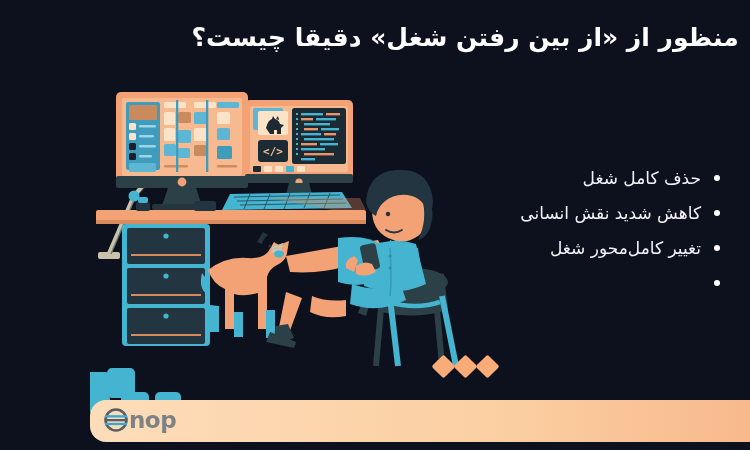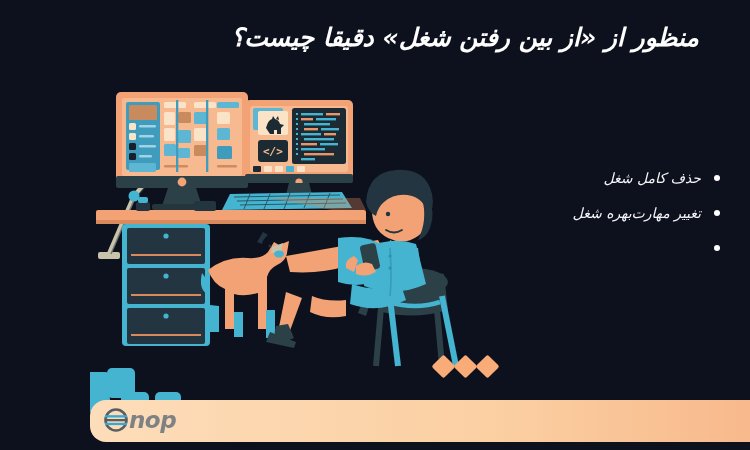--- a/index.html
+++ b/index.html
@@ -4,21 +4,20 @@
 <style>
   html,body{margin:0;padding:0;}
   body{
     width:750px;height:450px;overflow:hidden;
     font-family:"DejaVu Sans","Liberation Sans",sans-serif;
     background:#0d101d;
   }
   .poster{
     position:relative;width:660px;height:450px;overflow:hidden;
     background:#0d101d;
-    font-style:italic;
   }
 
   
   .title{
     position:absolute;top:22px;left:0;width:750px;
     text-align:center;
     color:#ffffff;
     font-size:25px;
     font-weight:bold;
     letter-spacing:0px;
@@ -36,21 +35,21 @@
   .bullet-row{
     display:flex;flex-direction:row;align-items:center;
     justify-content:flex-start;
     height:30px;margin-bottom:5px;
   }
   .bullet-dot{
     width:6px;height:6px;border-radius:50%;
     background:#ffffff;flex:0 0 auto;margin-left:13px;
   }
   .bullet-text{
-    color:#f4f5f8;font-size:14px;font-weight:500;white-space:nowrap;
+    color:#f4f5f8;font-size:17px;font-weight:500;white-space:nowrap;
   }
 
   
   .footer{
     position:absolute;left:0;bottom:8px;width:750px;height:42px;
     background:linear-gradient(90deg,#fdddba 0%,#fbcfa2 55%,#f6b184 100%);
     border-radius:16px;
   }
   .logo{
     position:absolute;left:14px;top:8px;
@@ -299,21 +298,25 @@
     </g>
   </svg>
 
   <ul class="bullets">
     <li class="bullet-row">
       <span class="bullet-dot"></span>
       <span class="bullet-text">حذف کامل شغل</span>
     </li>
     <li class="bullet-row">
       <span class="bullet-dot"></span>
-      <span class="bullet-text">تغییر مهارت‌بهره شغل</span>
+      <span class="bullet-text">کاهش شدید نقش انسانی</span>
+    </li>
+    <li class="bullet-row">
+      <span class="bullet-dot"></span>
+      <span class="bullet-text">تغییر کامل‌محور شغل</span>
     </li>
     <li class="bullet-row">
       <span class="bullet-dot"></span>
     </li>
   </ul>
 
   <div class="diamonds">
     <span class="dia"></span>
     <span class="dia"></span>
     <span class="dia"></span>

